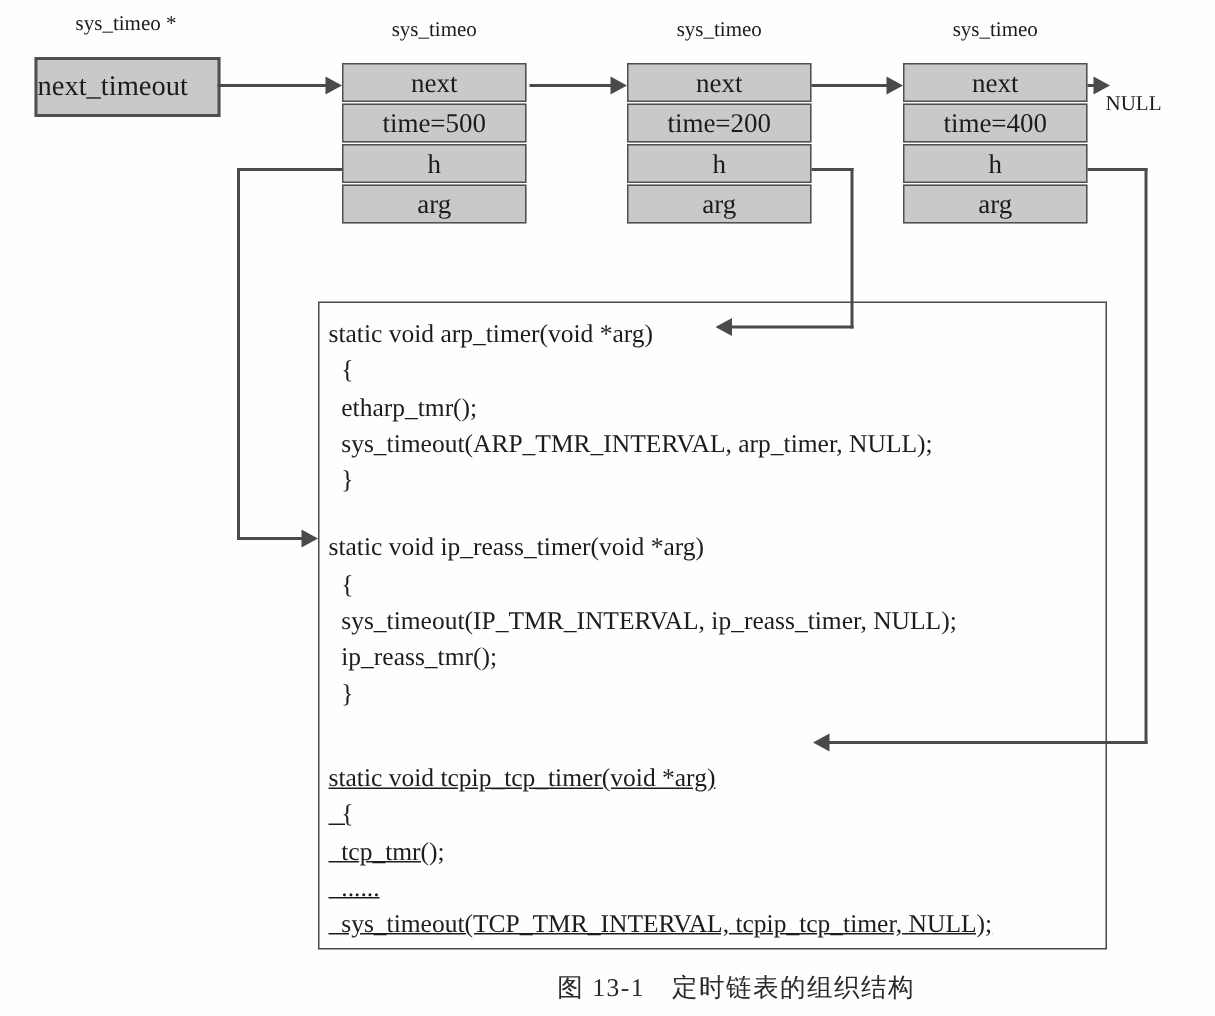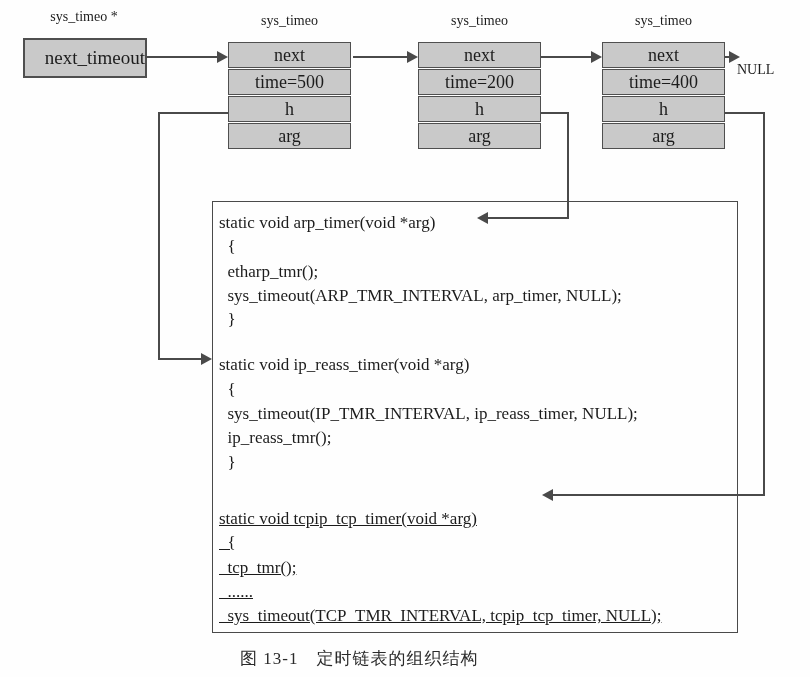--- a/index.html
+++ b/index.html
@@ -2,42 +2,42 @@
 <html><head>
 <meta charset="utf-8">
 <style>
   html,body{margin:0;padding:0;background:#fff;}
   .canvas{position:relative;width:810px;height:677px;background:#fefefe;overflow:hidden;
           font-family:"Liberation Serif", serif;color:#1c1c1c;}
   .lbl{position:absolute;font-size:14px;white-space:nowrap;}
   .center{text-align:center;}
   
   .gbox{position:absolute;background:#c9c9c9;border:2px solid #4f4f4f;
-        display:flex;align-items:center;justify-content:flex-end;font-size:19px;}
+        display:flex;align-items:center;justify-content:flex-start;font-size:19px;}
   
   .node{position:absolute;width:123px;}
   .cell{height:24px;margin-bottom:1px;background:#c9c9c9;border:1.5px solid #4f4f4f;
         display:flex;align-items:center;justify-content:center;font-size:18px;}
   
   .hseg{position:absolute;height:2px;background:#4a4a4a;}
   .vseg{position:absolute;width:2px;background:#4a4a4a;}
   .arr-r::after{content:'';position:absolute;right:-10px;top:-5px;width:0;height:0;
         border-top:6px solid transparent;border-bottom:6px solid transparent;
         border-left:11px solid #4a4a4a;}
   .arr-l::before{content:'';position:absolute;left:-10px;top:-5px;width:0;height:0;
         border-top:6px solid transparent;border-bottom:6px solid transparent;
         border-right:11px solid #4a4a4a;}
   
   .codebox{position:absolute;left:212px;top:201px;width:526px;height:432px;
         border:1.5px solid #4a4a4a;background:#fefefe;box-sizing:border-box;
         padding:9px 0 0 6px;overflow:hidden;}
   .cline{font-size:17px;line-height:24.3px;white-space:pre;}
   .cblock.b2{margin-top:21px;}
   .cblock.b3{margin-top:32px;text-decoration:underline;}
-  .caption{position:absolute;left:240px;top:647px;width:370px;text-align:left;
+  .caption{position:absolute;left:240px;top:647px;width:370px;text-align:right;
         font-size:17px;letter-spacing:1px;color:#2a2a2a;}
   .watermark{position:absolute;left:655px;top:647px;font-size:16px;color:#b9b9b9;
         font-family:"Liberation Sans", sans-serif;white-space:nowrap;}
 </style>
 </head>
 <body>
 
 <div class="canvas">
 
   <div class="lbl center" style="left:23px;top:9px;width:122px;">sys_timeo *</div>

